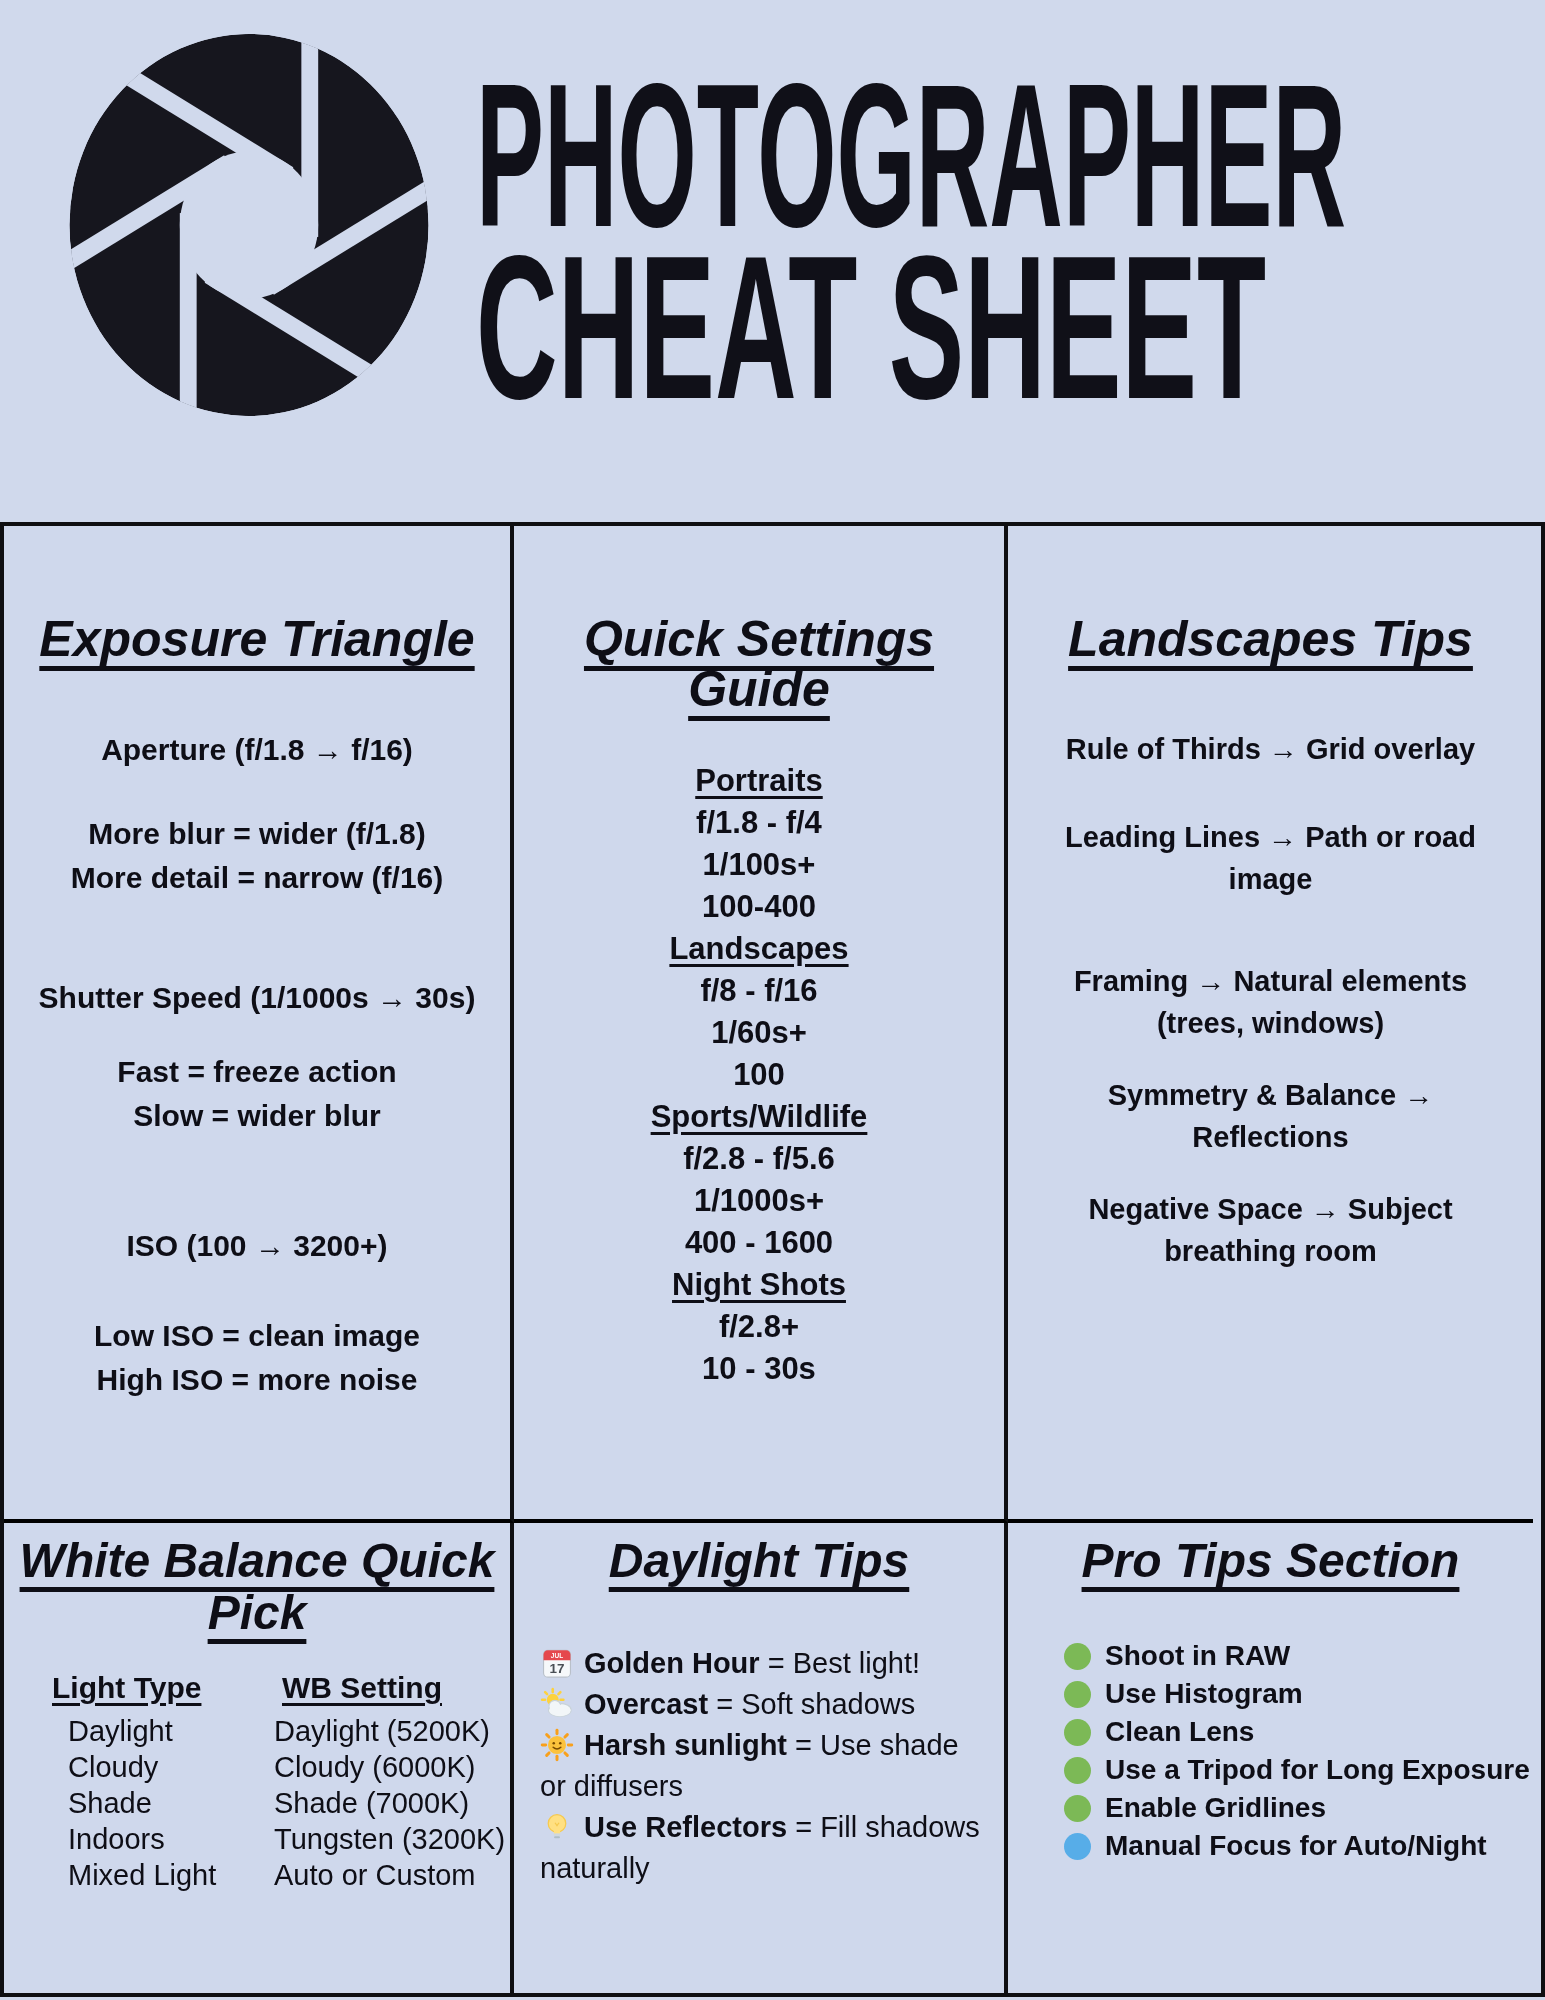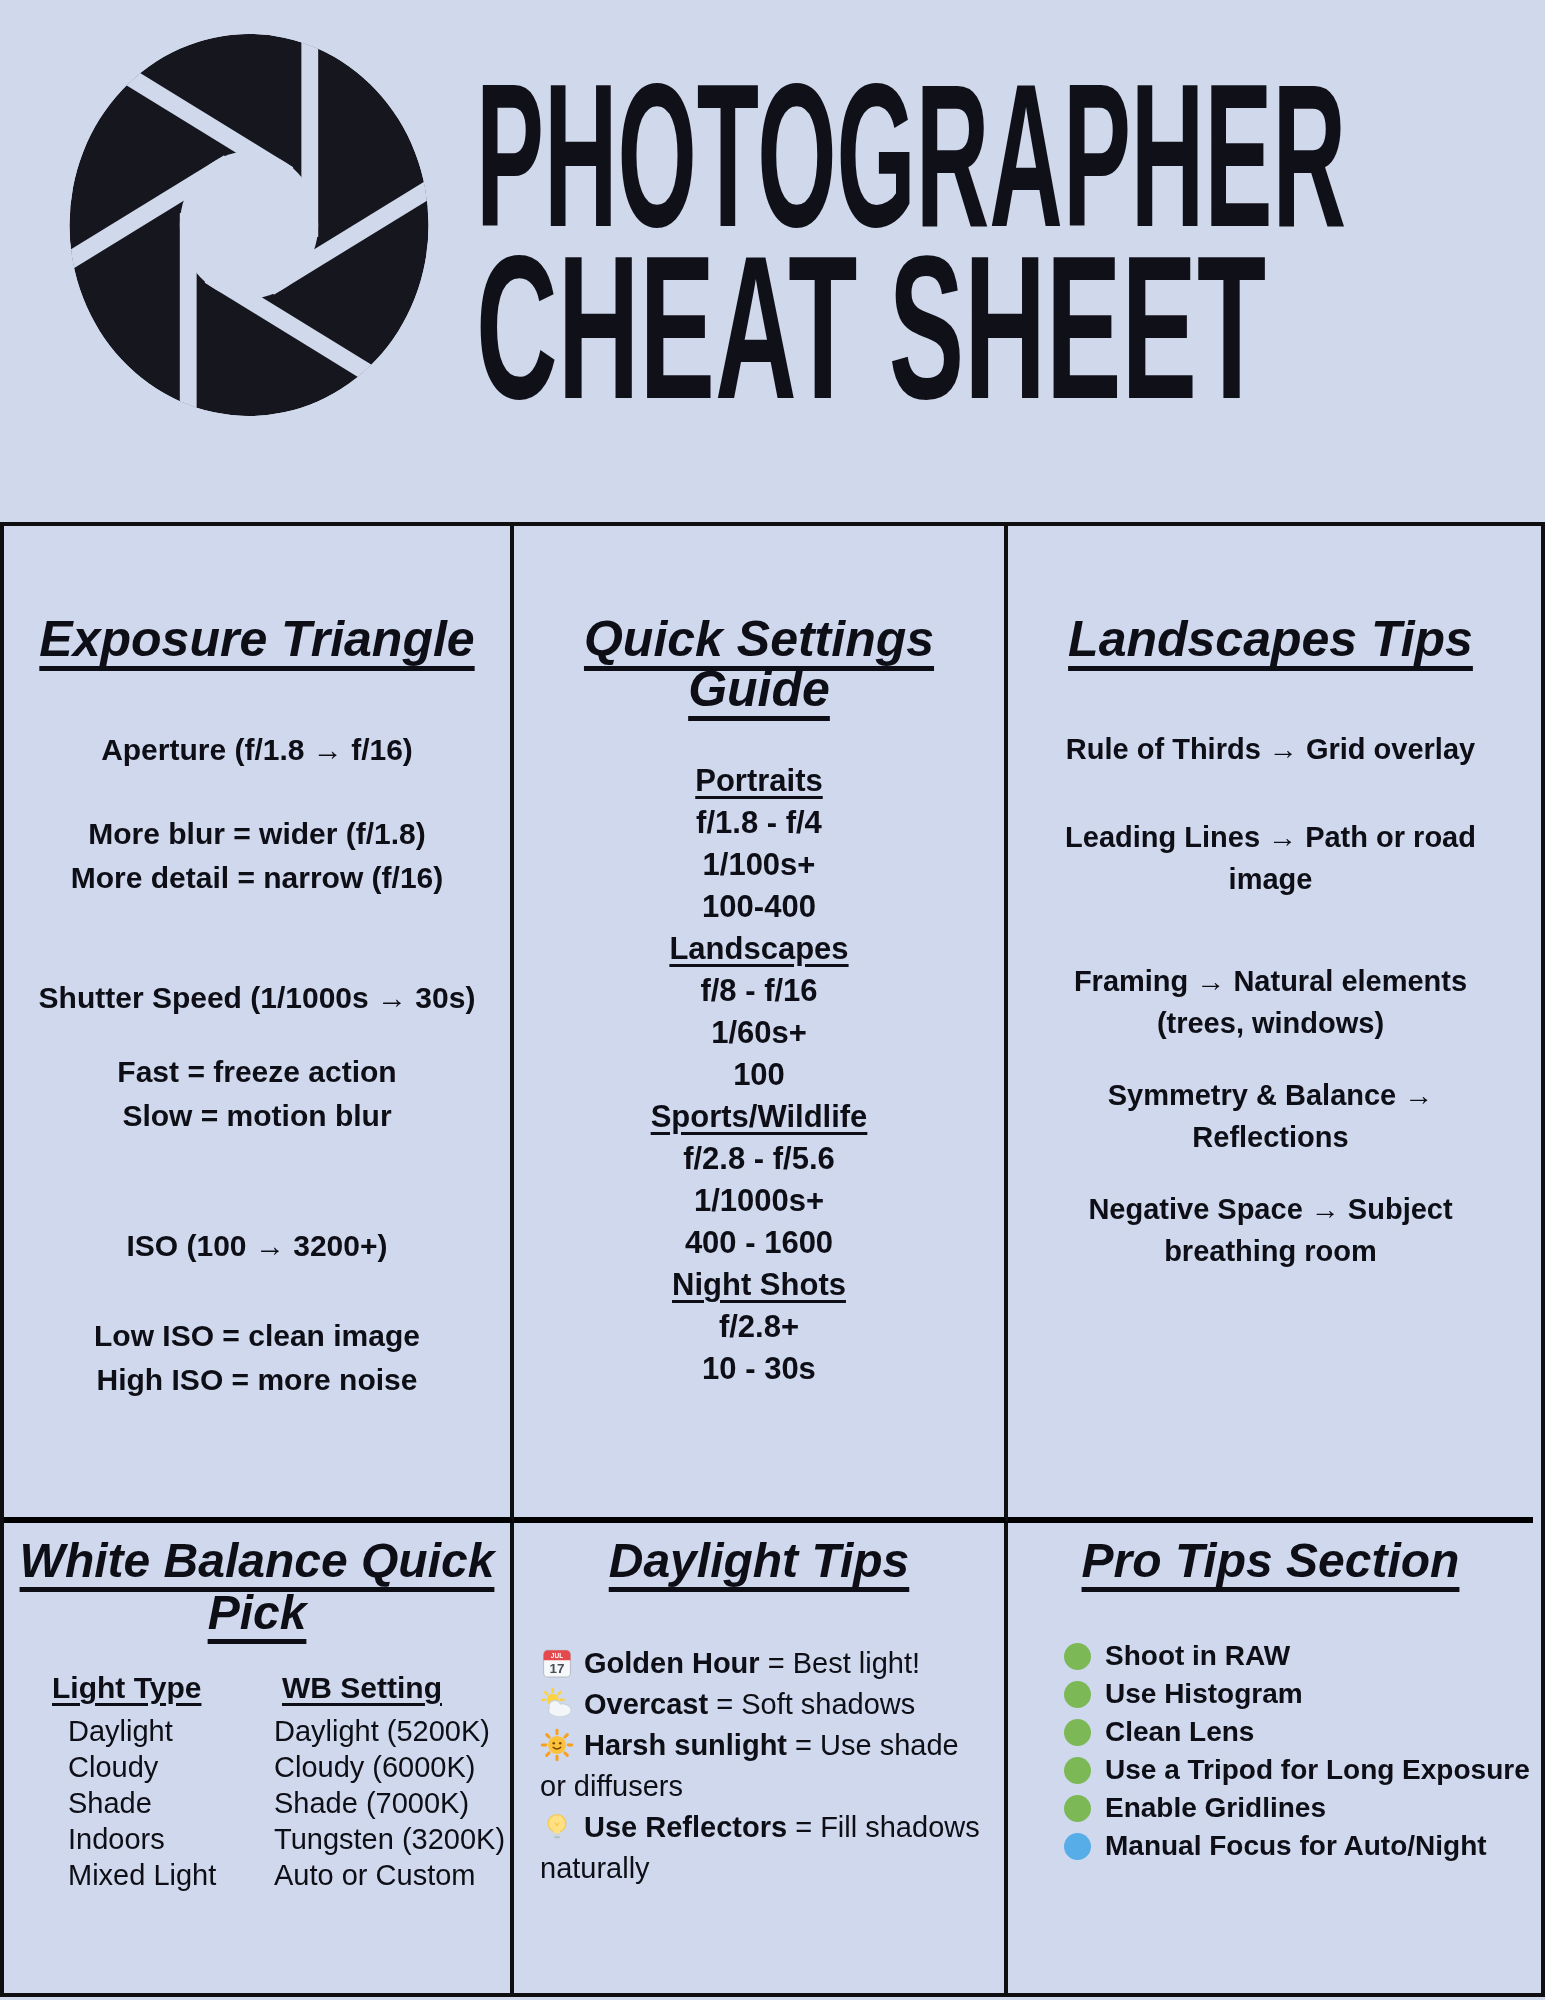--- a/index.html
+++ b/index.html
@@ -20,21 +20,21 @@
 
   
   .grid{
     display:grid;
     grid-template-columns:510px 494px 525px;
     grid-template-rows:997px 470px;
     border:4px solid #0f0f12;
     width:1537px;height:1467px;
     background:#cfd8ec;
   }
-  .cell{border-right:4px solid #0f0f12;border-bottom:6px solid #000000;position:relative;overflow:hidden;}
+  .cell{border-right:4px solid #0f0f12;border-bottom:4px solid #000000;position:relative;overflow:hidden;}
   .cell.lastcol{border-right:none;}
   .cell.lastrow{border-bottom:none;}
 
   h2.section-title{
     margin:88px 0 0;
     font-size:50px;line-height:50px;
     font-weight:bold;font-style:italic;
     text-align:center;
     text-decoration:underline;
     text-decoration-thickness:5px;
@@ -128,21 +128,21 @@
     <div class="cell exp">
       <h2 class="section-title">Exposure Triangle</h2>
       <div class="grp-h g0">Aperture (f/1.8  →  f/16)</div>
       <div class="grp-lines l0">
         <div>More blur = wider (f/1.8)</div>
         <div>More detail = narrow (f/16)</div>
       </div>
       <div class="grp-h g1">Shutter Speed (1/1000s  →  30s)</div>
       <div class="grp-lines l1">
         <div>Fast = freeze action</div>
-        <div>Slow = motion blur</div>
+        <div>Slow = wider blur</div>
       </div>
       <div class="grp-h g2">ISO (100  →  3200+)</div>
       <div class="grp-lines l2">
         <div>Low ISO = clean image</div>
         <div>High ISO = more noise</div>
       </div>
     </div>
 
     <div class="cell">
       <h2 class="section-title">Quick Settings Guide</h2>

